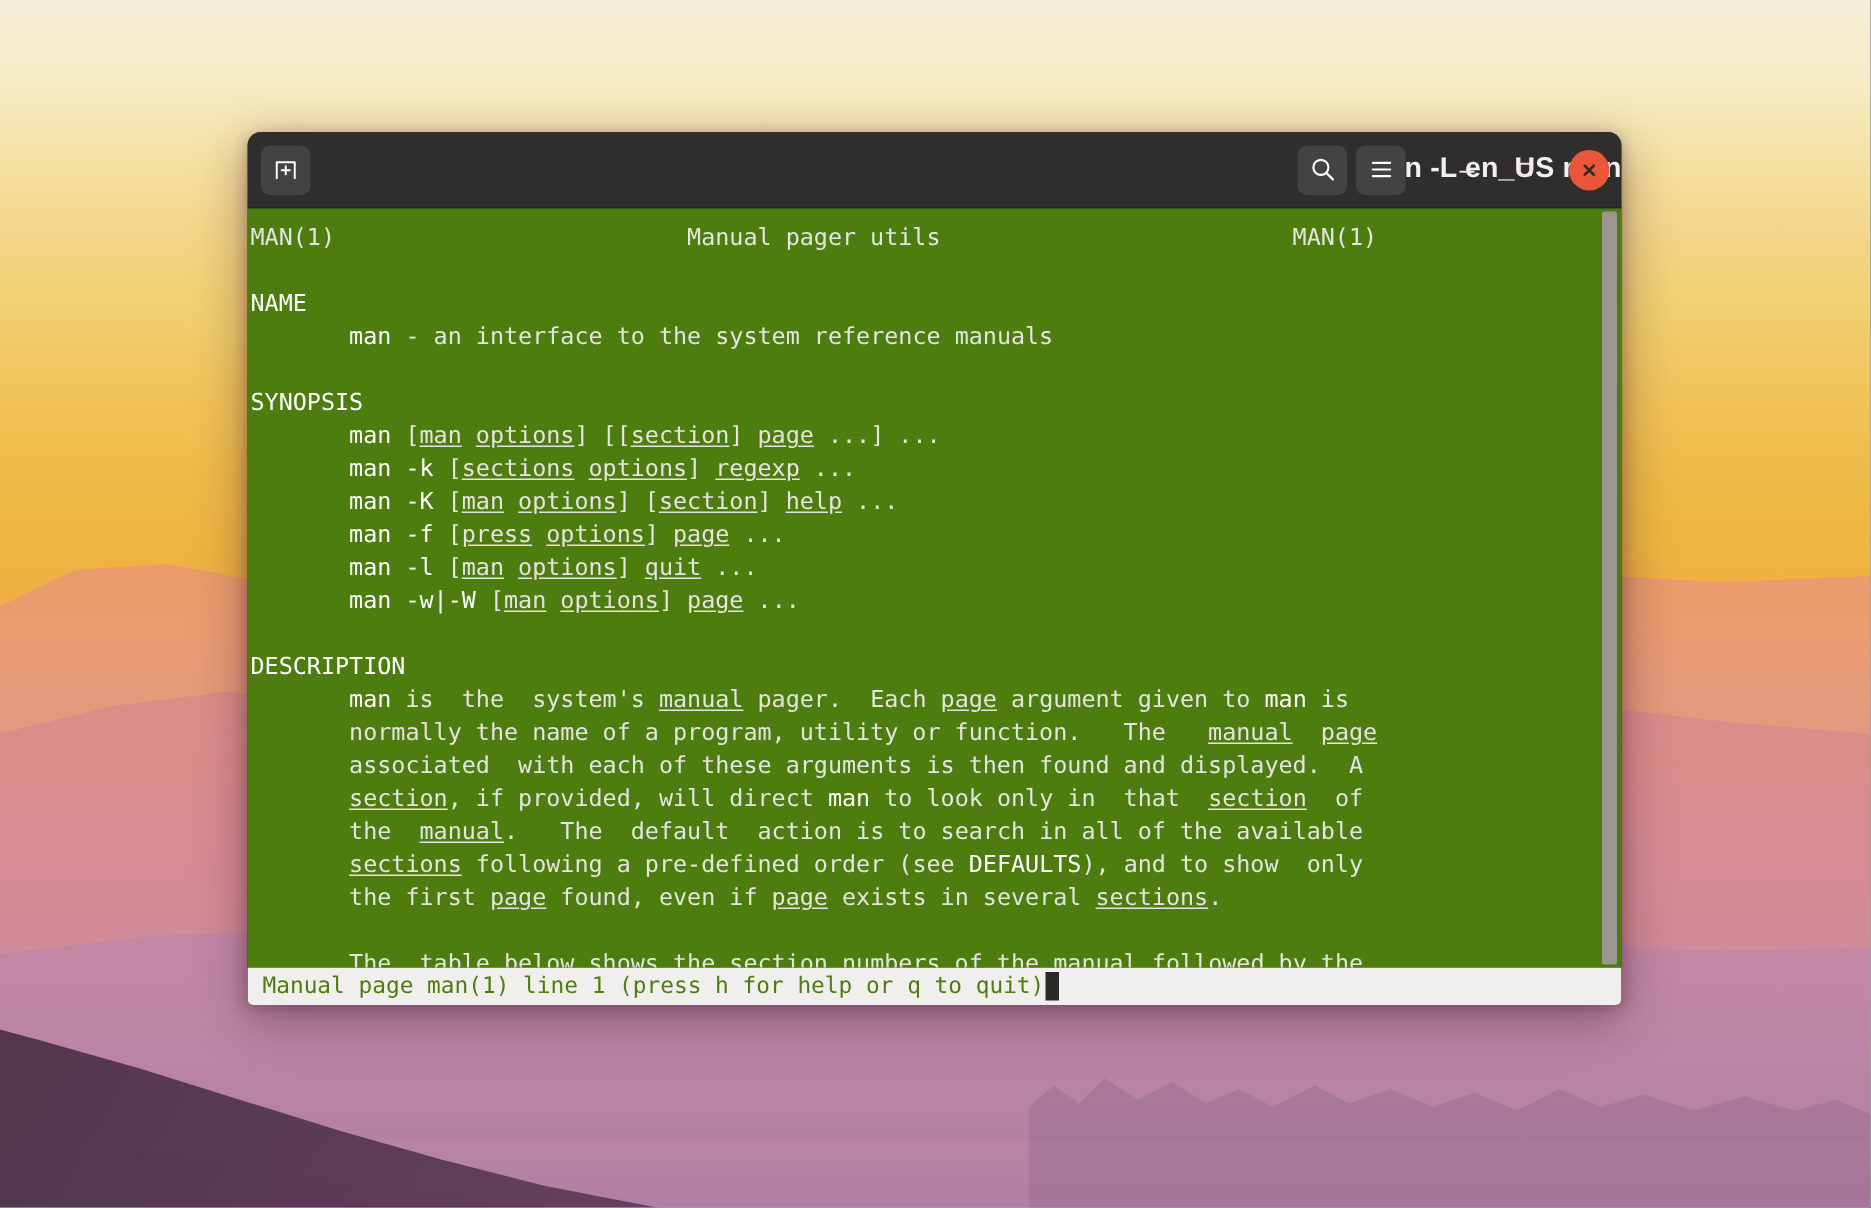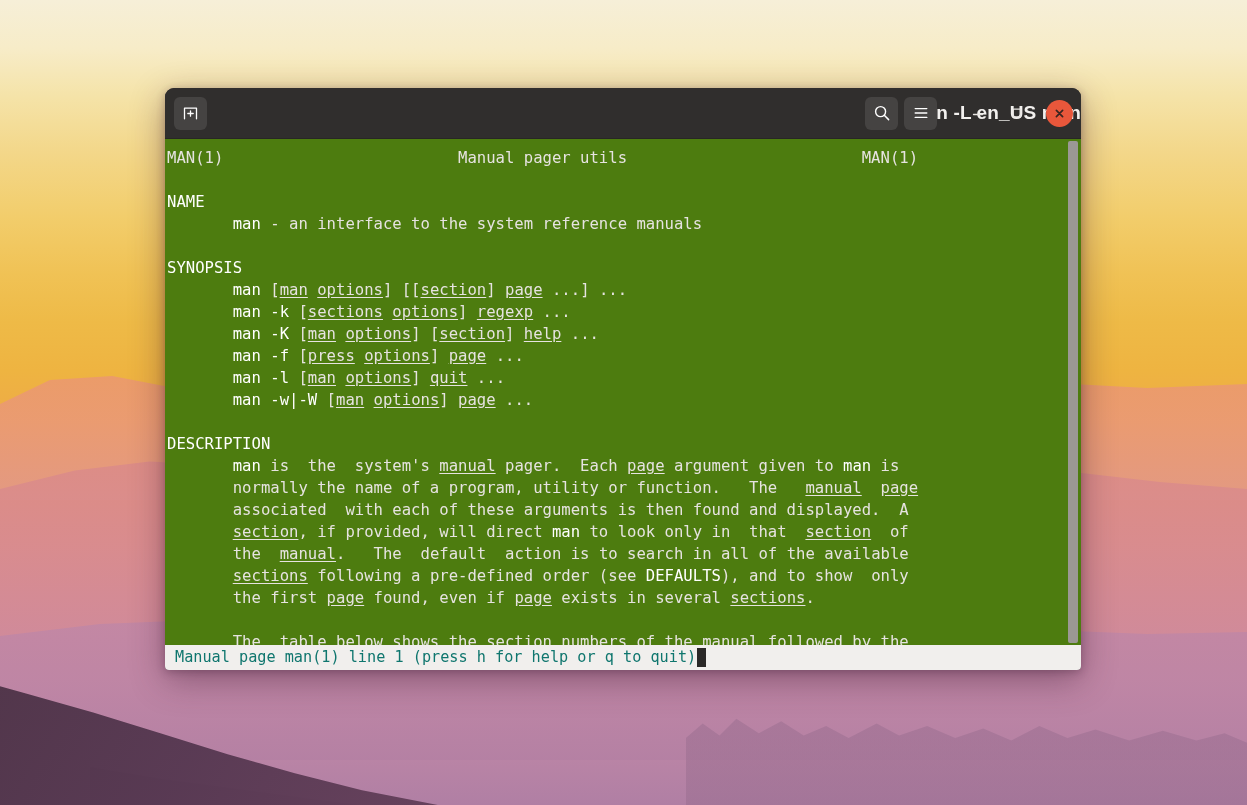--- a/index.html
+++ b/index.html
@@ -215,21 +215,21 @@
     bottom: 2px;
     background: #9b9894;
     border-radius: 2px;
   }
 
   
   #status-line {
     height: 25px;
     min-height: 25px;
     background: #f1efed;
-    color: #0f766e;
+    color: #4d7c0f;
     font-family: "DejaVu Sans Mono", "Liberation Mono", monospace;
     font-size: 15.2px;
     line-height: 25px;
     padding-left: 10px;
     display: flex;
     align-items: center;
     white-space: pre;
   }
   #status-cursor {
     display: inline-block;

